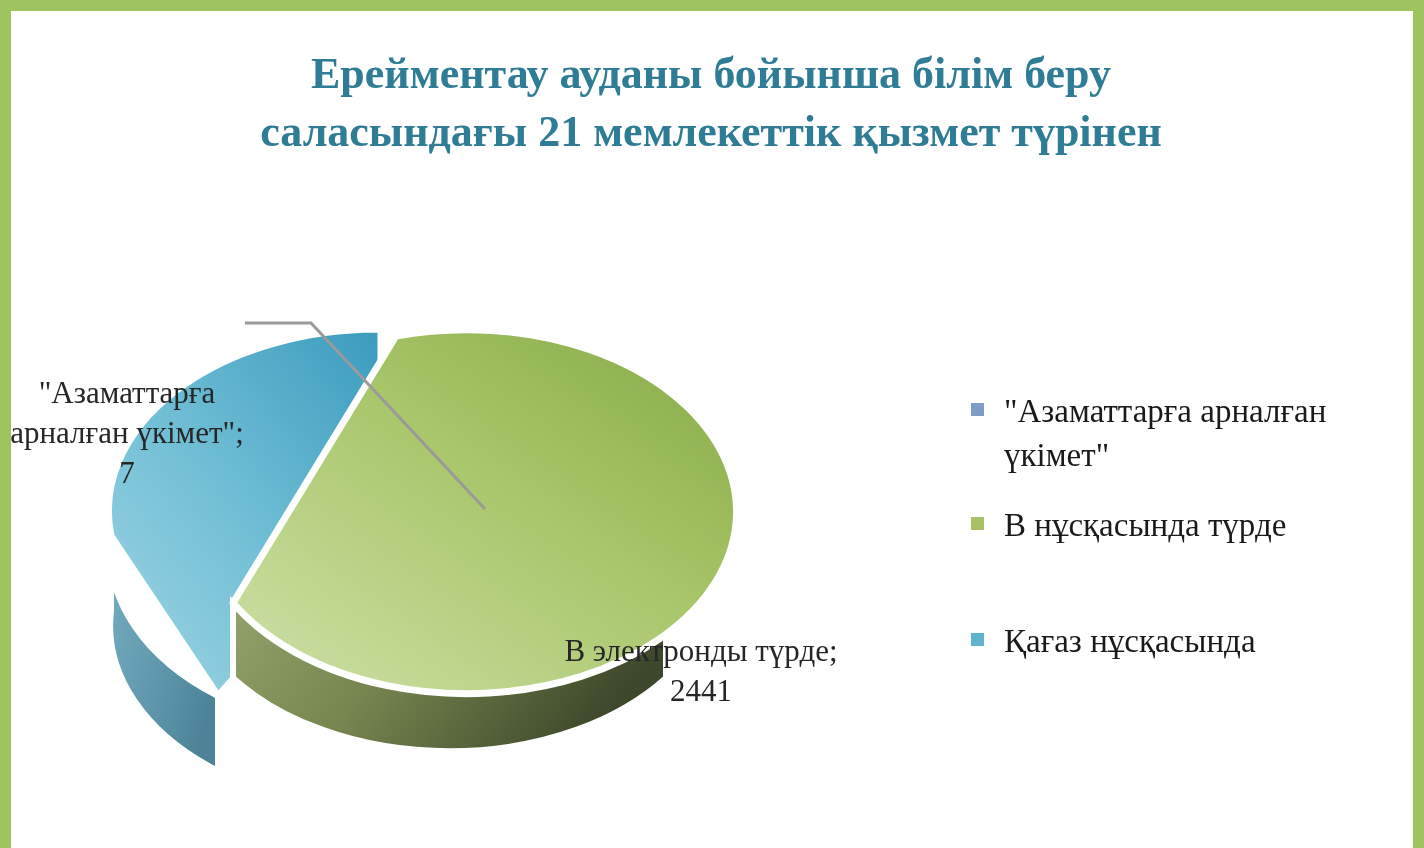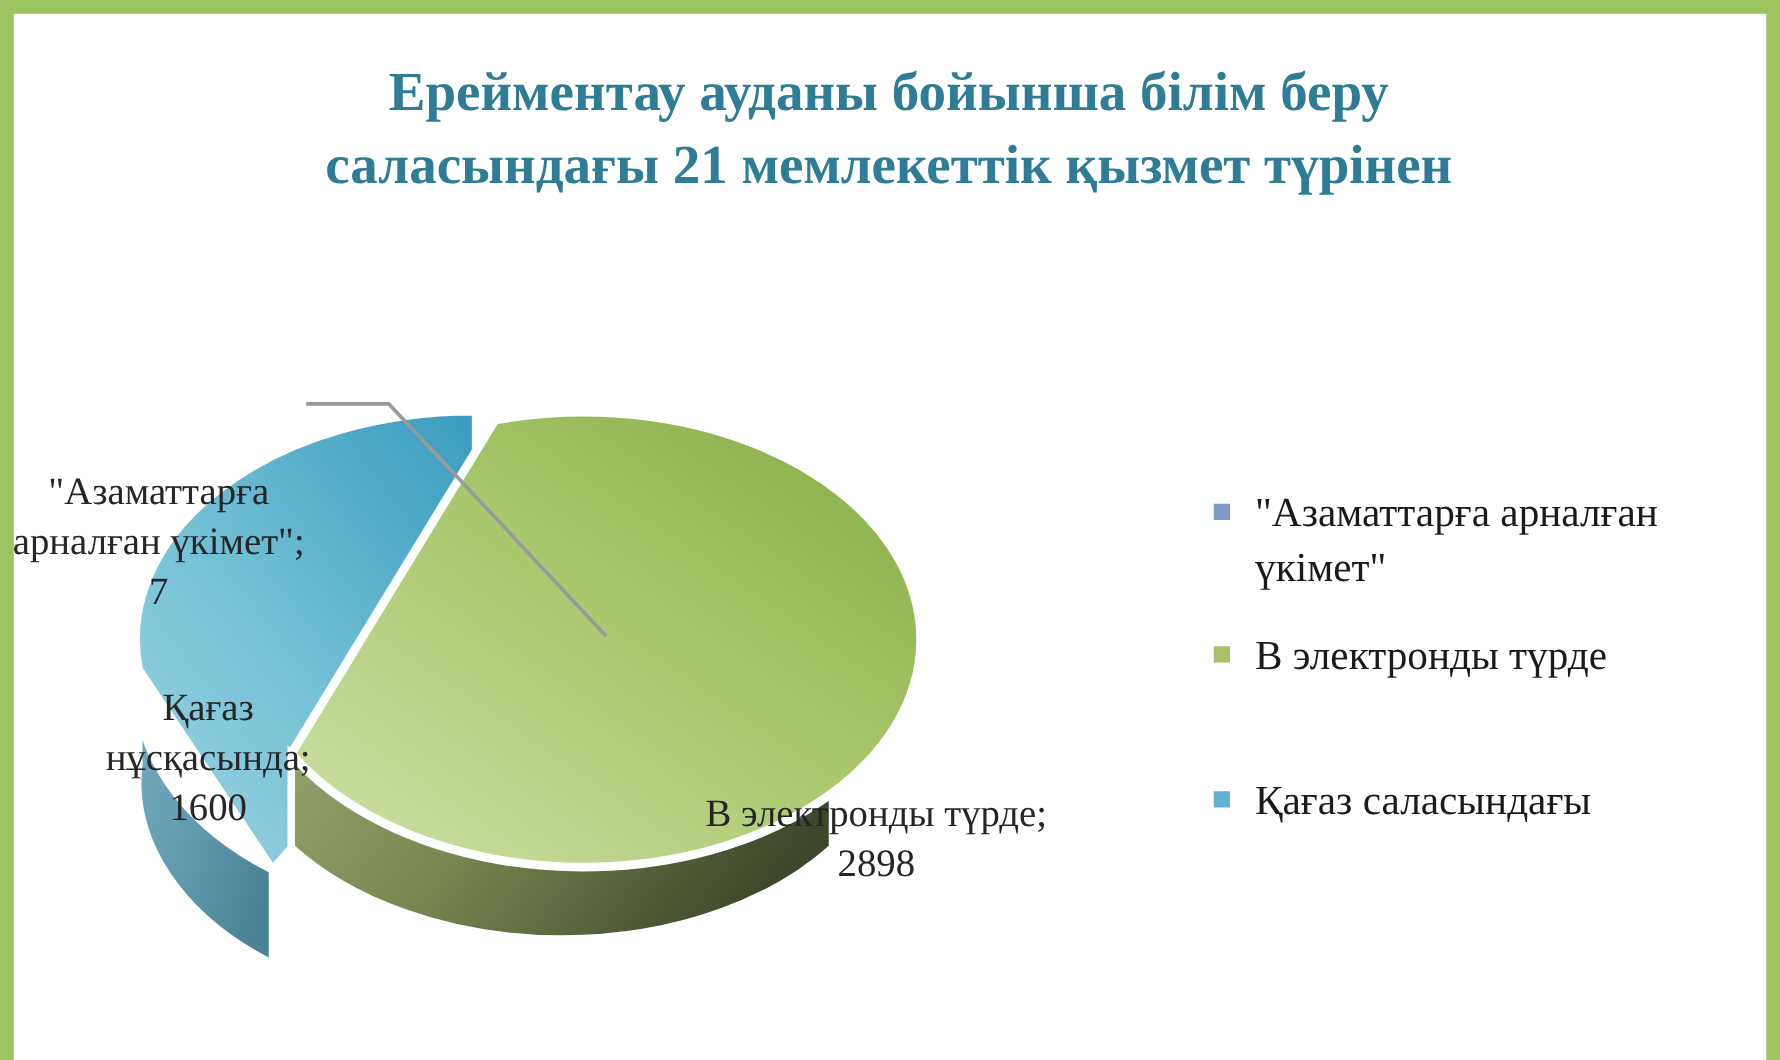--- a/index.html
+++ b/index.html
@@ -143,37 +143,36 @@
                  A 270 182 0 1 1 222 412
                  L 385 145
                  Z" fill="url(#gTopGreen)" stroke="#ffffff" stroke-width="7" stroke-linejoin="round"></path>
       </g>
 
       <polyline points="234,132 300,132 474,318" fill="none" stroke="#9A9A9A" stroke-width="3"></polyline>
     </svg>
 
     <div class="datalabel" id="label-azamat">"Азаматтарға арналған үкімет"; 7</div>
 
-    <div class="datalabel" id="label-qagaz">Қағаз нұсқасында; 1600</div>
 
-    <div class="datalabel" id="label-elec">В электронды түрде; 2898</div>
+    <div class="datalabel" id="label-elec">В электронды түрде; 2441</div>
   </div>
 
   <div id="legend">
 
     <div class="legend-item" id="legend-item-0">
       <span class="legend-marker" style="background:#7D9DC7;"></span>
       <span class="legend-label">"Азаматтарға арналған үкімет"</span>
     </div>
 
     <div class="legend-item" id="legend-item-2">
       <span class="legend-marker" style="background:#A7C164;"></span>
-      <span class="legend-label">В электронды түрде</span>
+      <span class="legend-label">В нұсқасында түрде</span>
     </div>
 
     <div class="legend-item" id="legend-item-3">
       <span class="legend-marker" style="background:#5FB3CE;"></span>
-      <span class="legend-label">Қағаз саласындағы</span>
+      <span class="legend-label">Қағаз нұсқасында</span>
     </div>
 
   </div>
 
 </div>
 
 </body></html>

